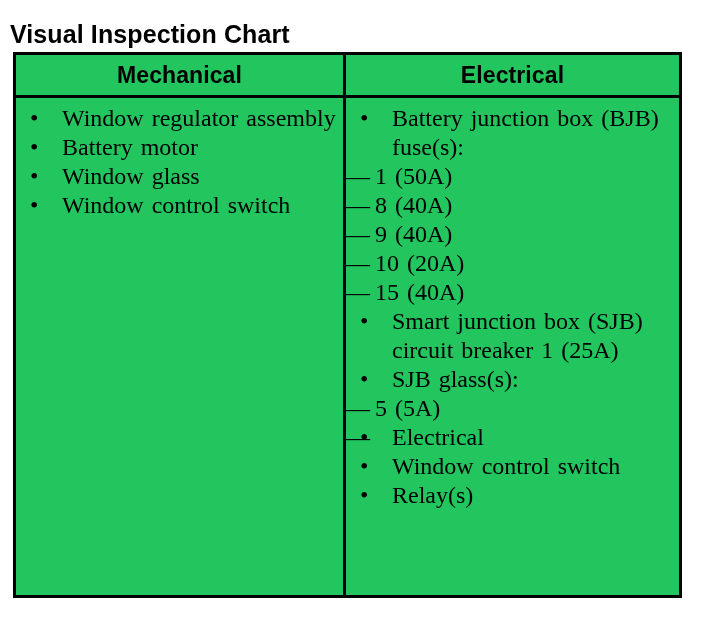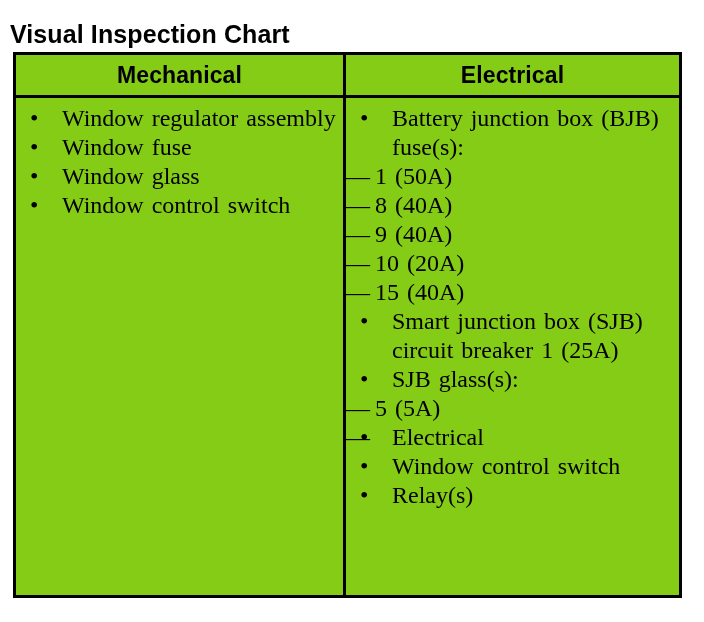--- a/index.html
+++ b/index.html
@@ -30,21 +30,21 @@
   }
 
   #chart-table {
     position: absolute;
     left: 13px;
     top: 52px;
     width: 669px;
     height: 546px;
     box-sizing: border-box;
     border: 3px solid #000000;
-    background: #84cc16;
+    background: #22c55e;
   }
 
   .table-header-row {
     display: flex;
     height: 43px;
     box-sizing: border-box;
     border-bottom: 3px solid #000000;
   }
   .header-cell {
     display: flex;
@@ -141,21 +141,21 @@
   <div class="table-body-row">
 
     <div class="body-cell col-mechanical">
       <ul class="item-list">
         <li class="bullet-item">
           <span class="bullet-glyph">•</span>
           <span>Window regulator assembly</span>
         </li>
         <li class="bullet-item">
           <span class="bullet-glyph">•</span>
-          <span>Window fuse</span>
+          <span>Battery motor</span>
         </li>
         <li class="bullet-item">
           <span class="bullet-glyph">•</span>
           <span>Window glass</span>
         </li>
         <li class="bullet-item">
           <span class="bullet-glyph">•</span>
           <span>Window control switch</span>
         </li>
       </ul>

